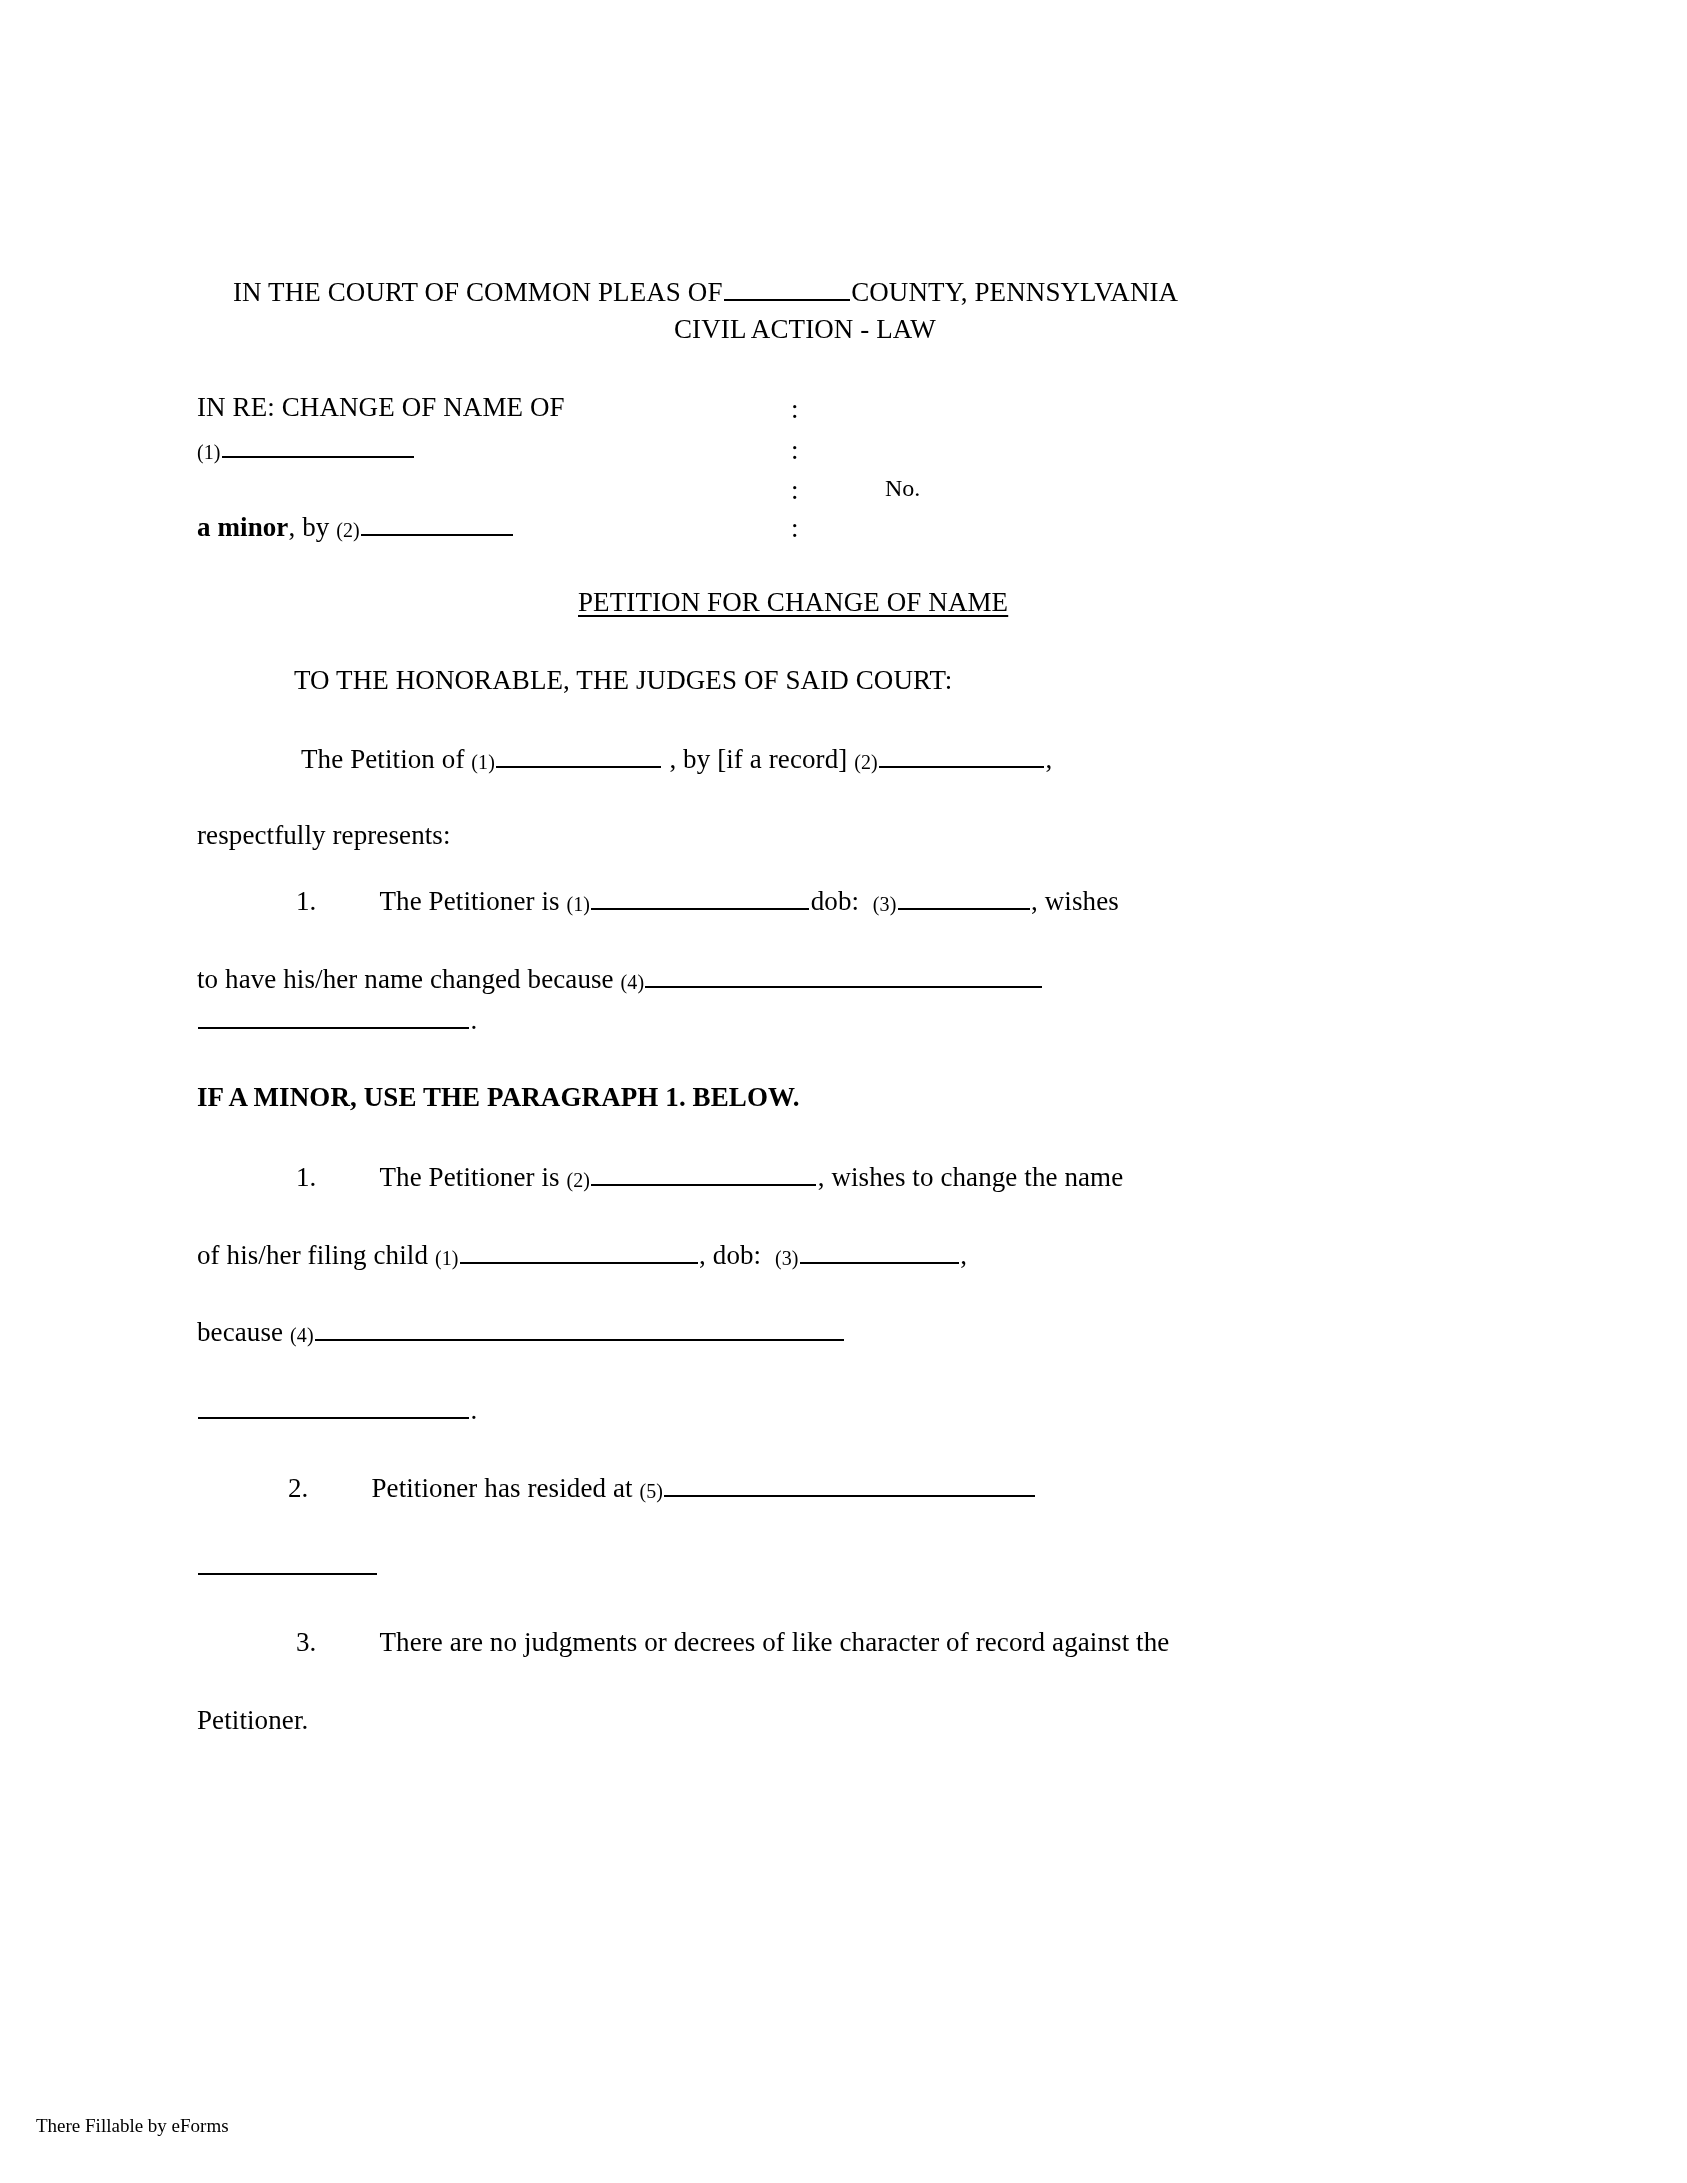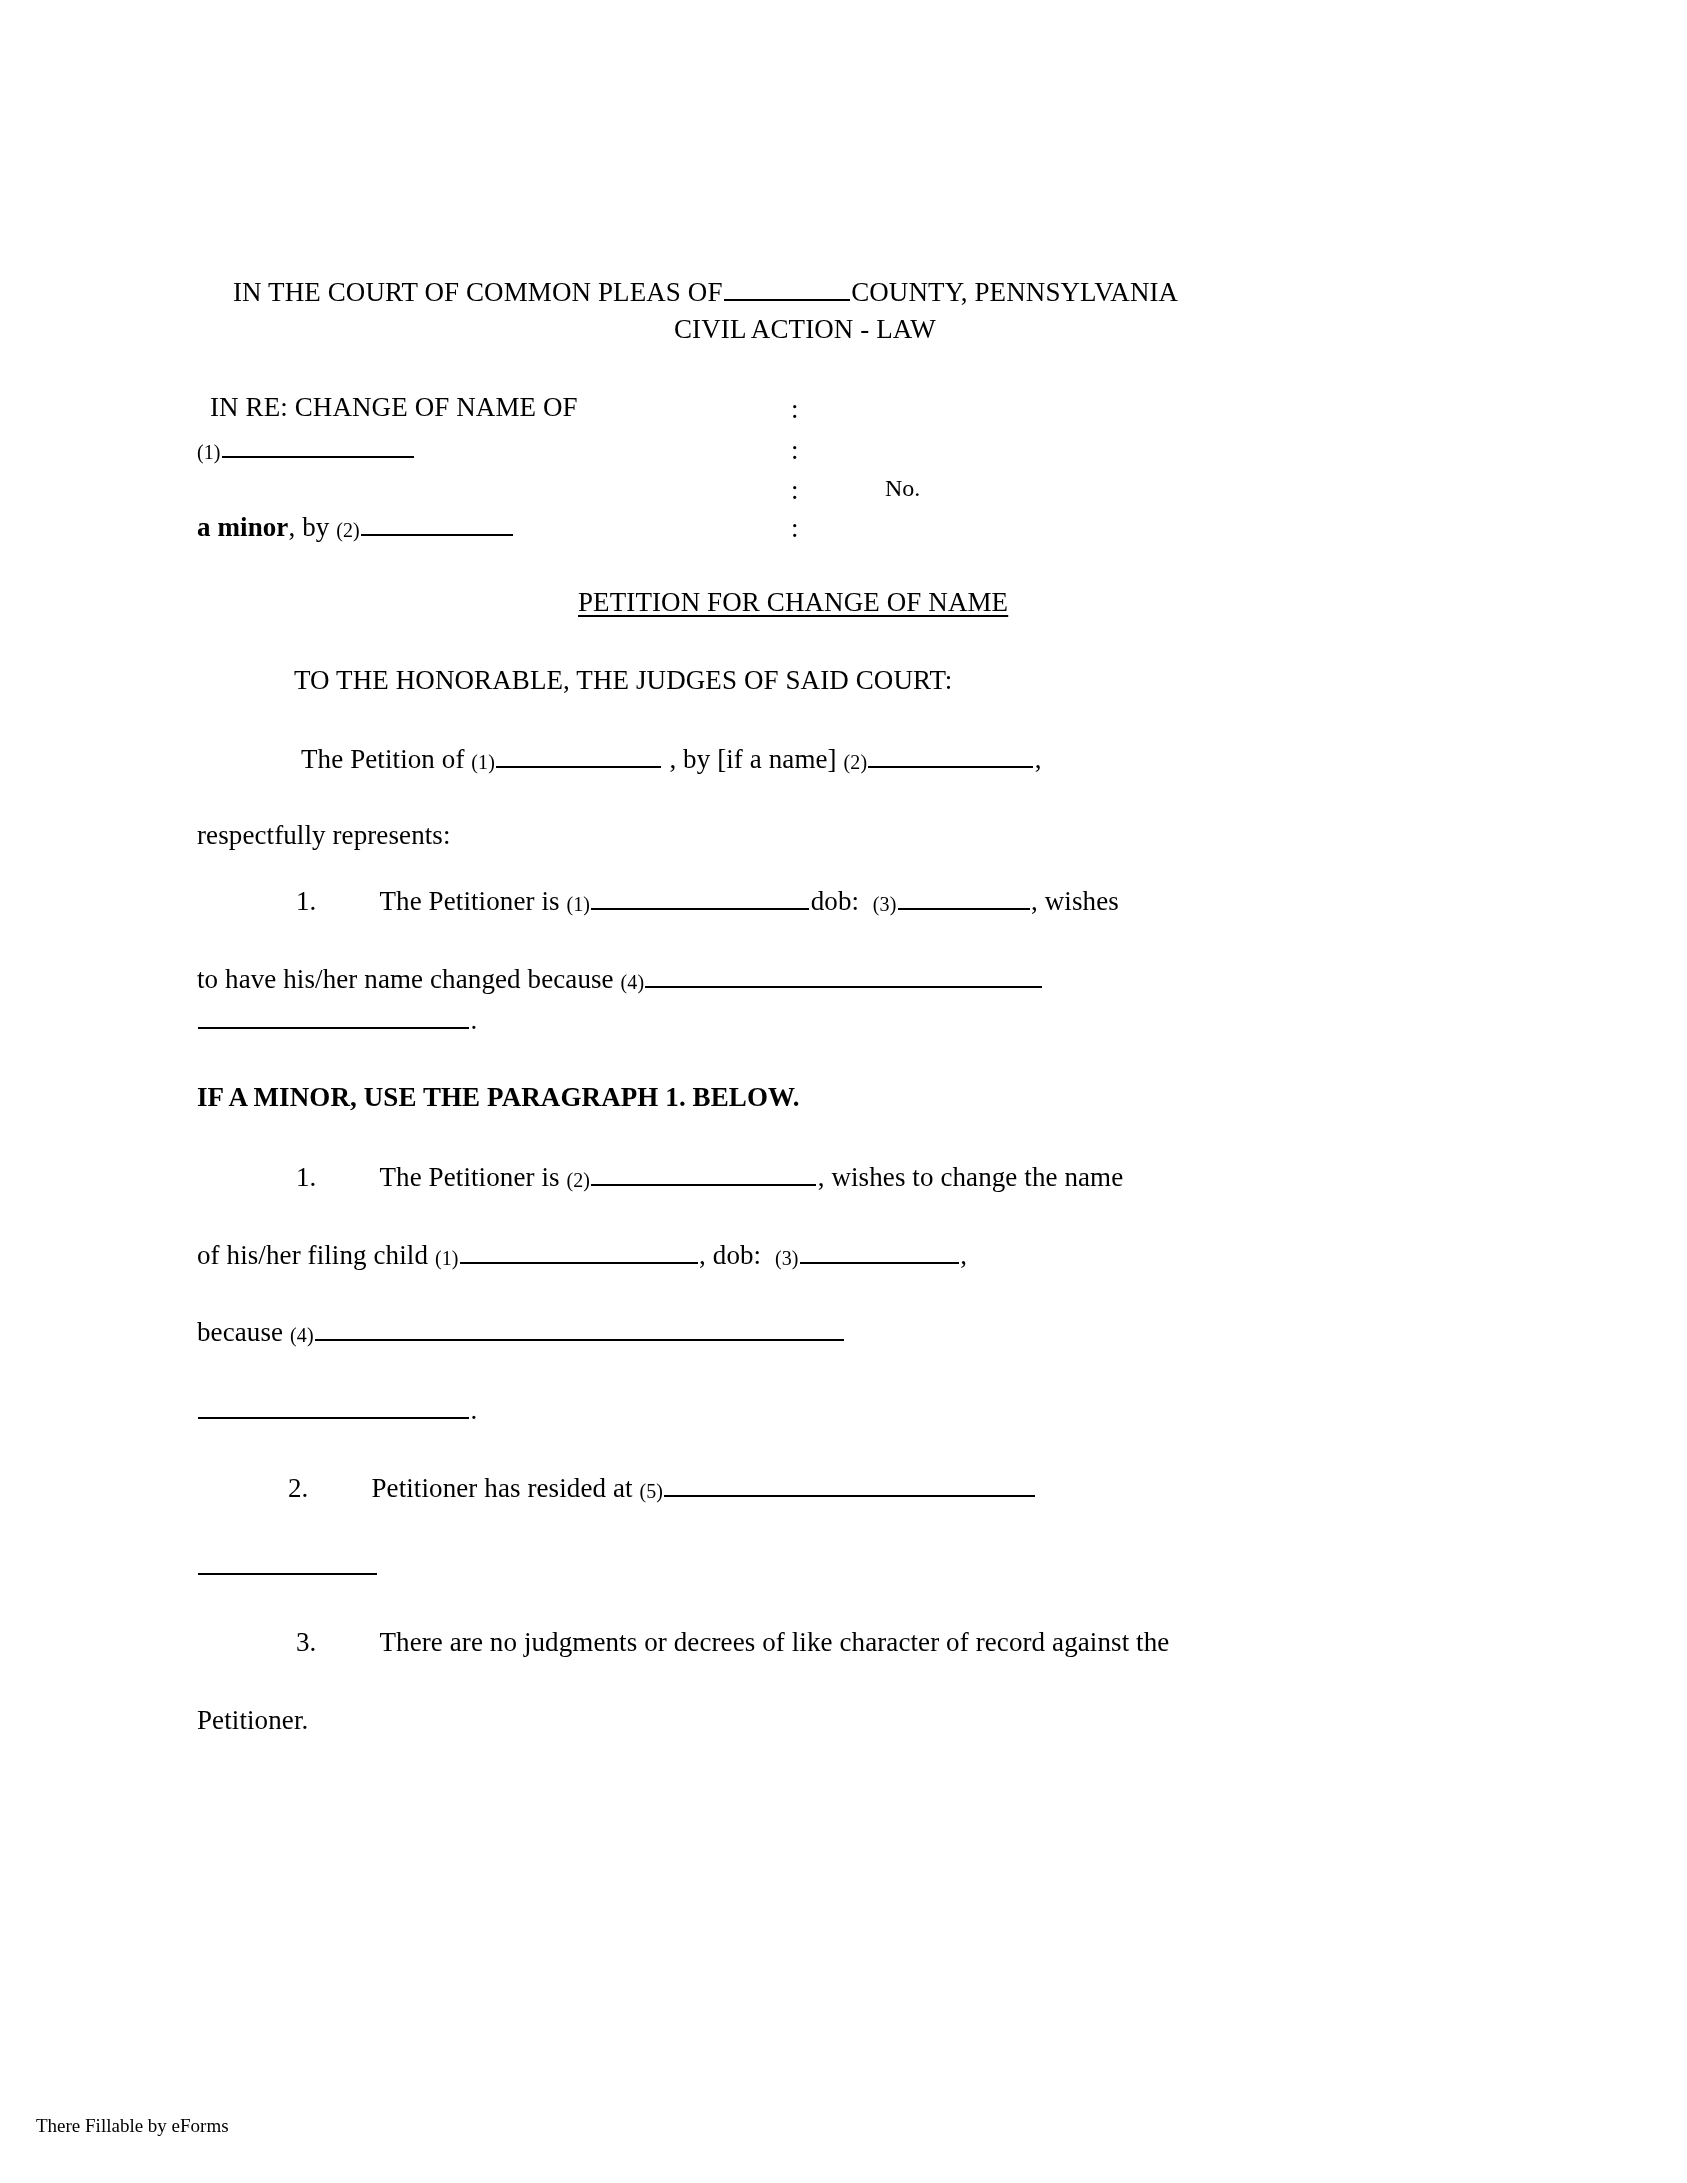--- a/index.html
+++ b/index.html
@@ -51,21 +51,21 @@
   }
 
   
   .ln { position: absolute; white-space: nowrap; }
 
   
   #hdr1 { left: 233px;  top: 278px; }
   #hdr2 { left: 674px; top: 316px; }
 
   
-  #cap1   { left: 210px;  top: 394px; }
+  #cap1   { left: 197px;  top: 394px; }
   #cap2   { left: 197px;  top: 435px; }
   #cap4   { left: 197px;  top: 513px; }
   .colon  { position: absolute; left: 791px; font-size: 27px; }
   #col1 { top: 394px; }
   #col2 { top: 435px; }
   #col3 { top: 475px; }
   #col4 { top: 513px; }
   #nolabel { position: absolute; left: 885px; top: 475px; font-size: 24px; }
 
   
@@ -134,21 +134,21 @@
     <span class="colon" id="col2">:</span>
     <span class="colon" id="col3">:</span>
     <span class="colon" id="col4">:</span>
     <span id="nolabel">No.</span>
 
     <div class="ln body-text uline-title" id="title">PETITION FOR CHANGE OF NAME</div>
 
     <div class="ln body-text" id="salut">TO THE HONORABLE, THE JUDGES OF SAID COURT:</div>
 
     <div class="ln body-text" id="pet1">
-      <span>The Petition of</span>&nbsp;<span class="ref">(1)</span><span class="blank" style="width:165px"></span>&nbsp;<span>, by [if a name]</span>&nbsp;<span class="ref">(2)</span><span class="blank" style="width:165px"></span><span>,</span>
+      <span>The Petition of</span>&nbsp;<span class="ref">(1)</span><span class="blank" style="width:165px"></span>&nbsp;<span>, by [if a record]</span>&nbsp;<span class="ref">(2)</span><span class="blank" style="width:165px"></span><span>,</span>
     </div>
     <div class="ln body-text" id="pet2">respectfully represents:</div>
 
     <div class="ln body-text" id="p1a">
       <span>1.</span><span style="display:inline-block;width:63px"></span><span>The Petitioner is</span>&nbsp;<span class="ref">(1)</span><span class="blank" style="width:218px"></span><span>dob:</span>&nbsp;&nbsp;<span class="ref">(3)</span><span class="blank" style="width:132px"></span><span>, wishes</span>
     </div>
     <div class="ln body-text" id="p1b">
       <span>to have his/her name changed because</span>&nbsp;<span class="ref">(4)</span><span class="blank" style="width:397px"></span>
     </div>
     <div class="ln body-text" id="p1c">

